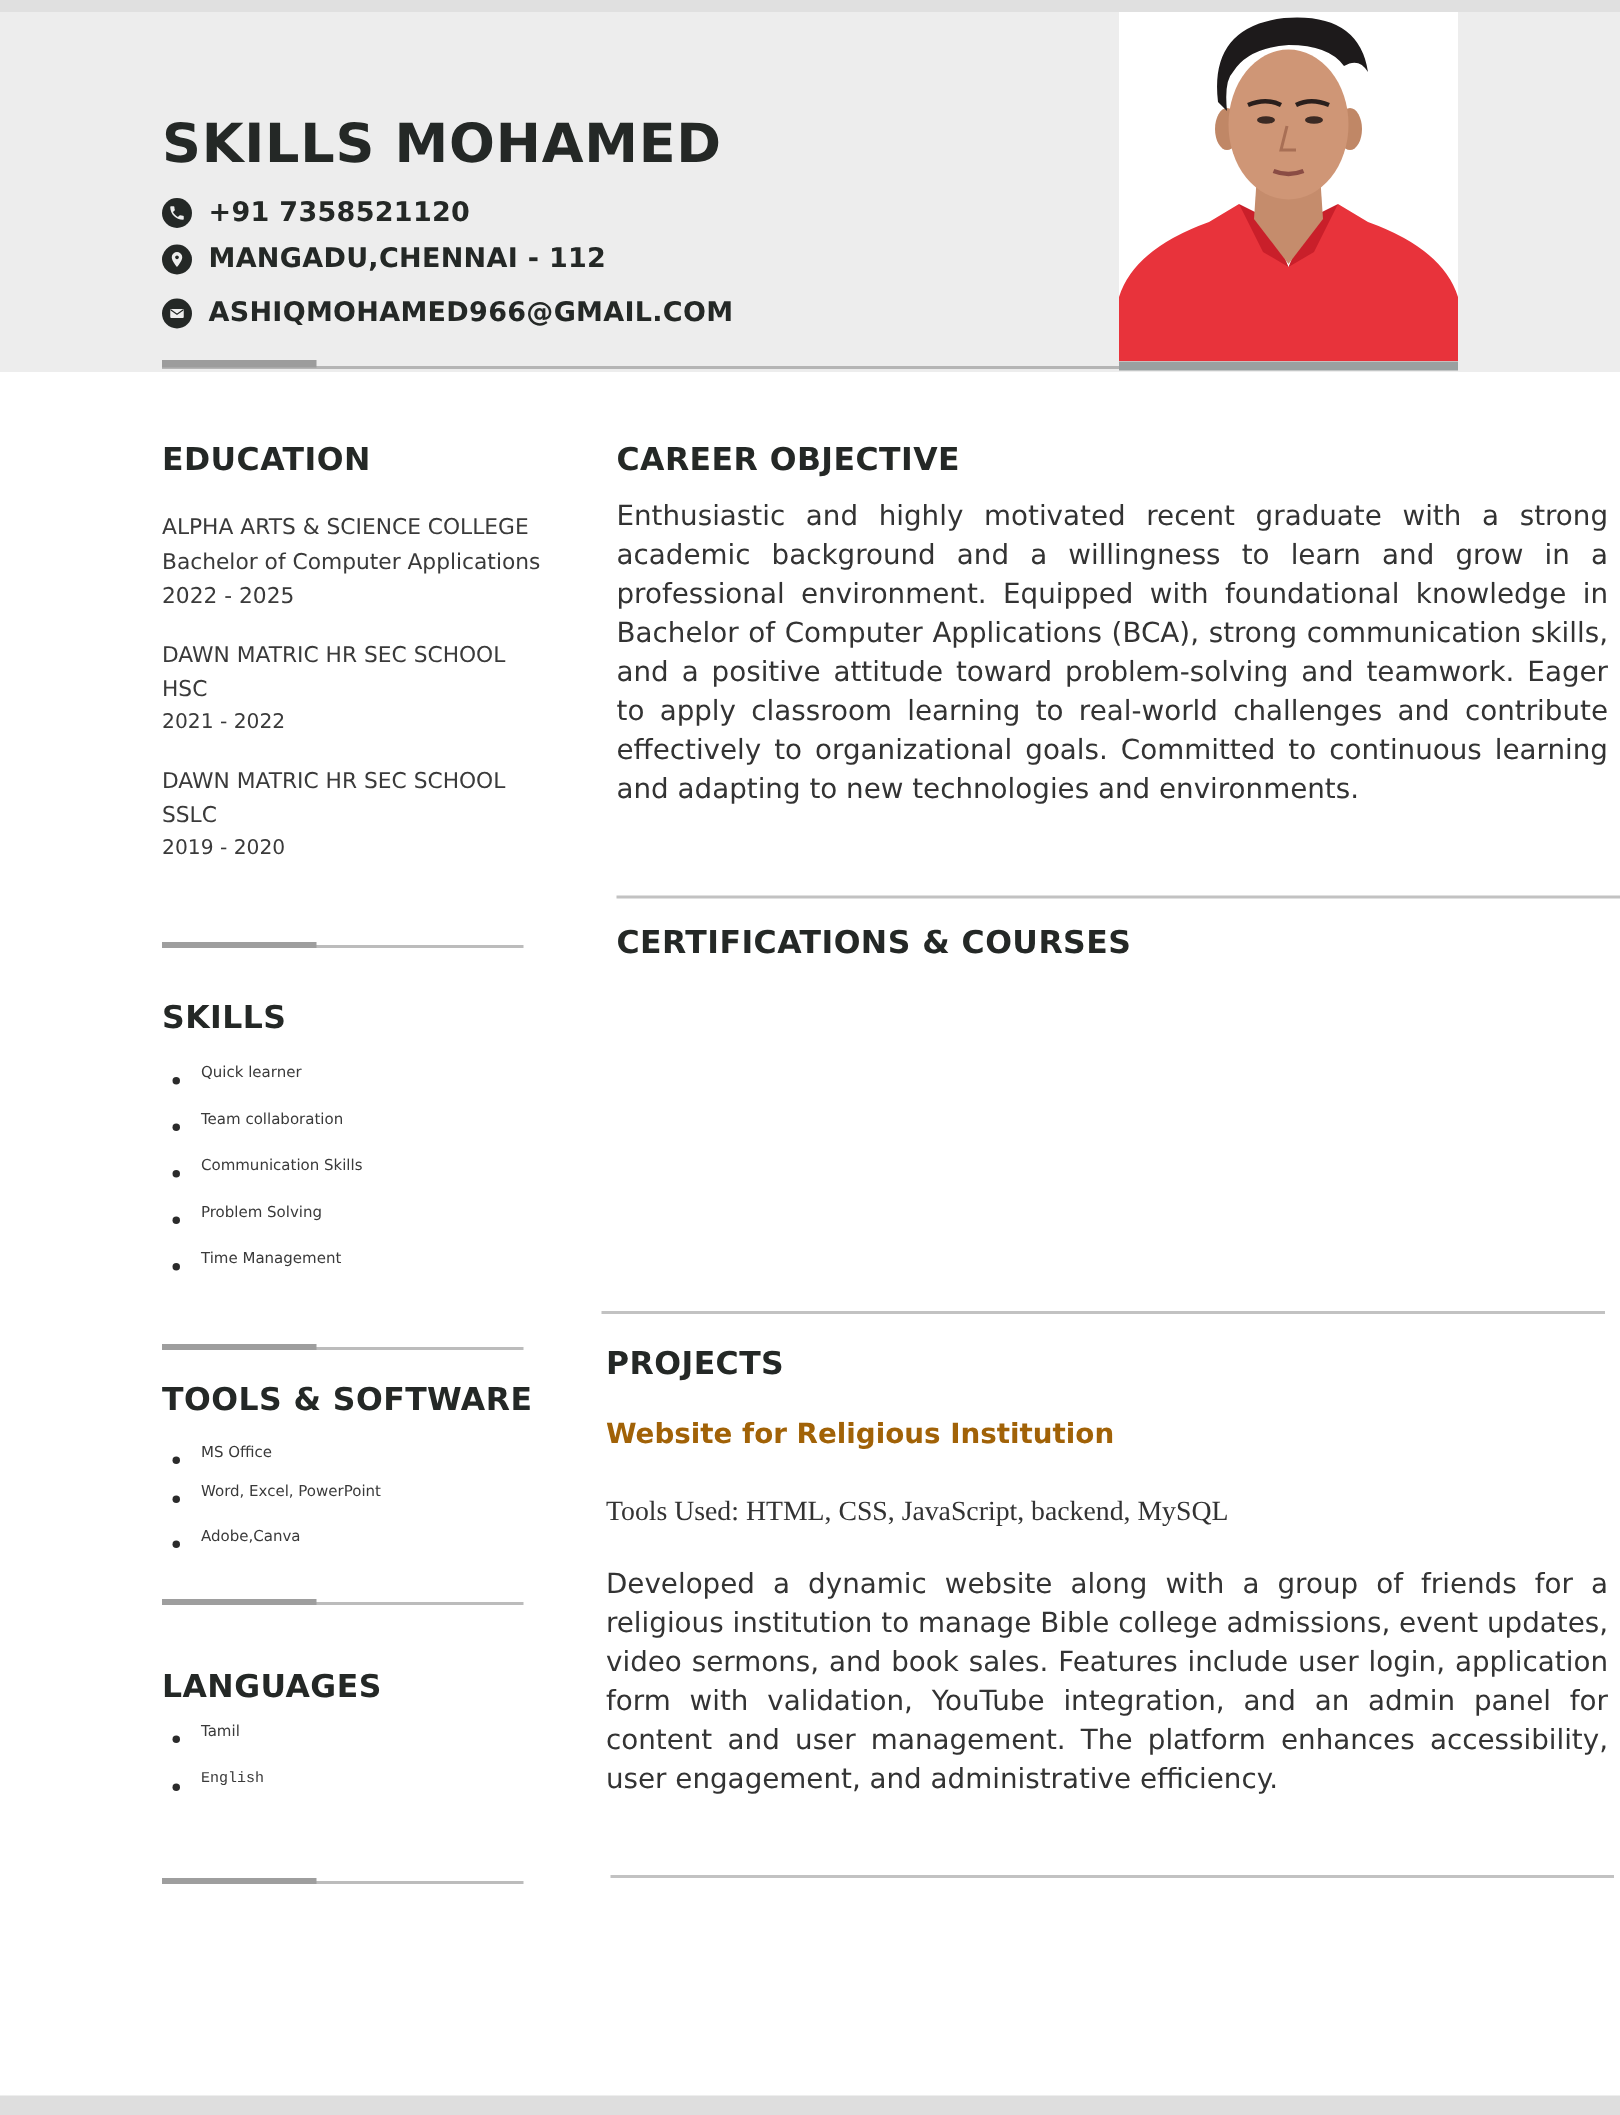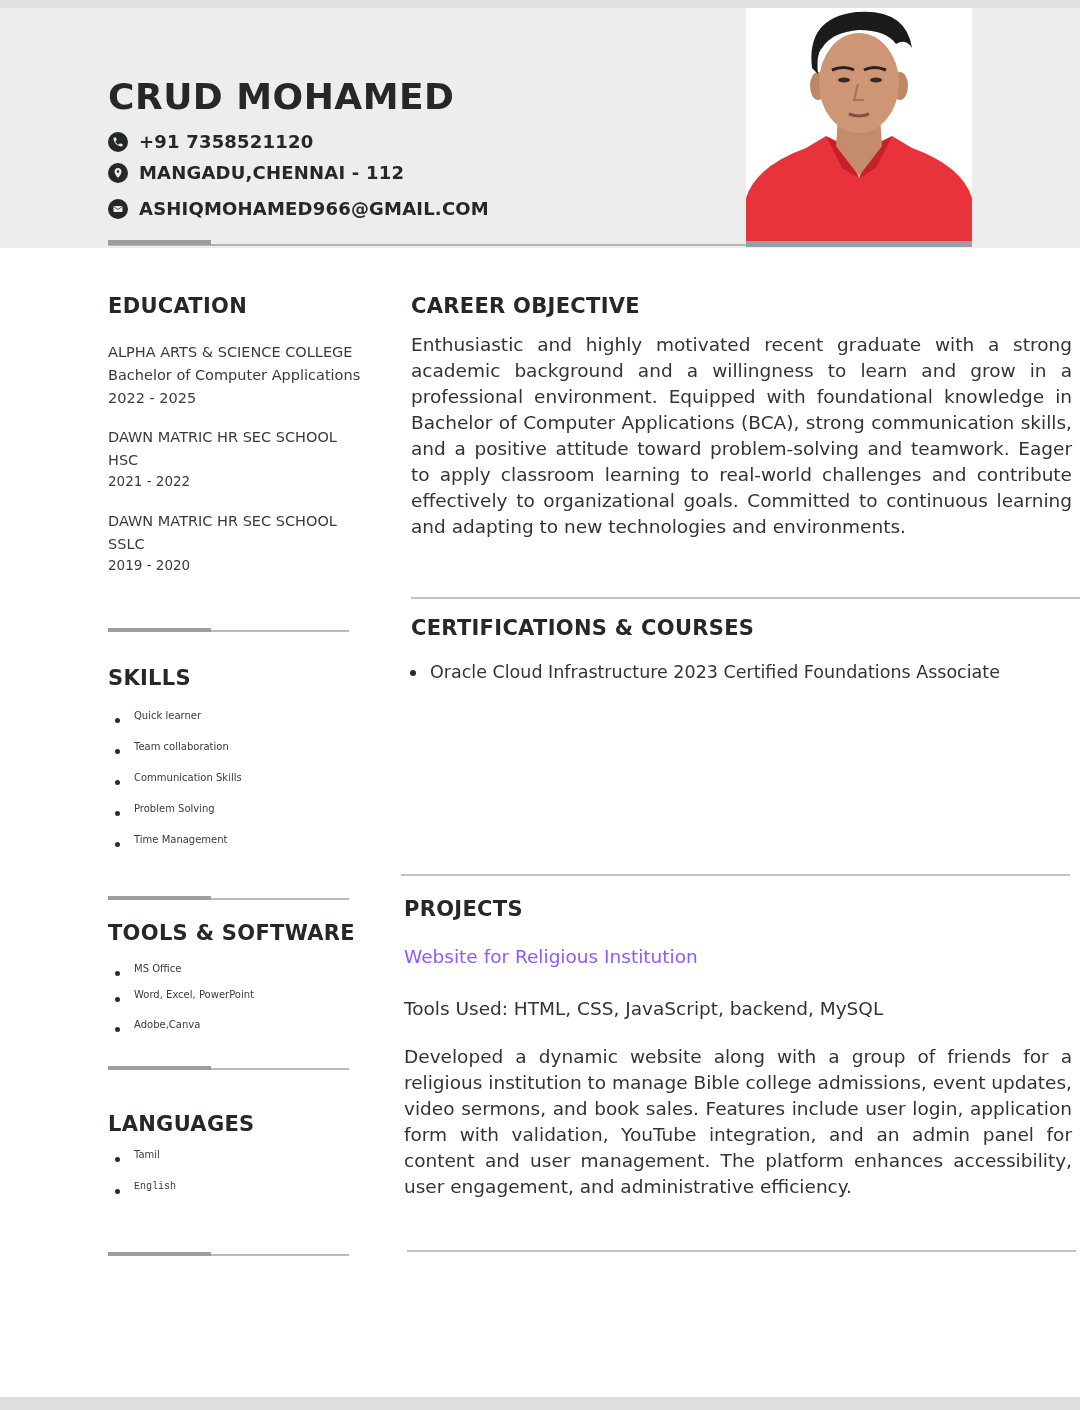--- a/index.html
+++ b/index.html
@@ -38,30 +38,30 @@
   .para { position: absolute; font-size: 18.5px; line-height: 26px; color: #333333; text-align: justify; }
   .para.obj { left: 411px; top: 332px; width: 661px; }
   .para.proj { left: 404px; top: 1044px; width: 668px; }
 
   .rline { position: absolute; height: 2px; background: #c2c2c2; }
 
   .clist { position: absolute; left: 410px; width: 662px; list-style: none; }
   .clist li { position: relative; padding-left: 20px; font-size: 17.5px; line-height: 25px; color: #333; text-align: justify; }
   .clist li::before { content: ""; position: absolute; left: 0; top: 10px; width: 6px; height: 6px; border-radius: 50%; background: #2b2b2b; }
 
-  .proj-title { position: absolute; left: 404px; top: 946px; font-size: 18.5px; font-weight: normal; color: #8b5cf6; }
-  .proj-tools { position: absolute; left: 404px; top: 998px; font-size: 18.5px; color: #333; }
+  .proj-title { position: absolute; left: 404px; top: 946px; font-size: 18.5px; font-weight: bold; color: #a16207; }
+  .proj-tools { position: absolute; left: 404px; top: 998px; font-size: 18.5px; color: #333; font-family: Liberation Serif, serif; }
 </style>
 </head>
 <body>
 
 <div class="top-strip"></div>
 
 <div class="header"></div>
-<div class="name">CRUD MOHAMED</div>
+<div class="name">SKILLS MOHAMED</div>
 
 <div class="contact-row c-phone">
   <span class="ic">
     <svg viewBox="0 0 24 24">
         <path fill="#ededed" d="M6.6 10.8c1.4 2.8 3.8 5.1 6.6 6.6l2.2-2.2c.3-.3.7-.4 1-.2 1.1.4 2.3.6 3.6.6.6 0 1 .4 1 1V20c0 .6-.4 1-1 1C10.6 21 3 13.4 3 4c0-.6.4-1 1-1h3.5c.6 0 1 .4 1 1 0 1.3.2 2.5.6 3.6.1.3 0 .7-.2 1L6.6 10.8z"></path>
       </svg>
   </span>
   <span class="txt">+91 7358521120</span>
 </div>
 <div class="contact-row c-loc">
@@ -170,21 +170,20 @@
     <div class="thick"></div>
   </div>
 
 <div class="sec-title" style="left:411px; top:294px;">CAREER OBJECTIVE</div>
 <div class="para obj">Enthusiastic and highly motivated recent graduate with a strong academic background and a willingness to learn and grow in a professional environment. Equipped with foundational knowledge in Bachelor of Computer Applications (BCA), strong communication skills, and a positive attitude toward problem-solving and teamwork. Eager to apply classroom learning to real-world challenges and contribute effectively to organizational goals. Committed to continuous learning and adapting to new technologies and environments.</div>
 
 <div class="rline" style="left:411px; top:597px; width:669px;"></div>
 
 <div class="sec-title" style="left:411px; top:616px;">CERTIFICATIONS &amp; COURSES</div>
 <ul class="clist" style="top:660px;">
-  <li>Oracle Cloud Infrastructure 2023 Certified Foundations Associate</li>
 </ul>
 
 <div class="rline" style="left:401px; top:874px; width:669px;"></div>
 
 <div class="sec-title" style="left:404px; top:897px;">PROJECTS</div>
 <div class="proj-title">Website for Religious Institution</div>
 <div class="proj-tools">Tools Used: HTML, CSS, JavaScript, backend, MySQL</div>
 <div class="para proj">Developed a dynamic website along with a group of friends for a religious institution to manage Bible college admissions, event updates, video sermons, and book sales. Features include user login, application form with validation, YouTube integration, and an admin panel for content and user management. The platform enhances accessibility, user engagement, and administrative efficiency.</div>
 
 <div class="rline" style="left:407px; top:1250px; width:669px;"></div>

